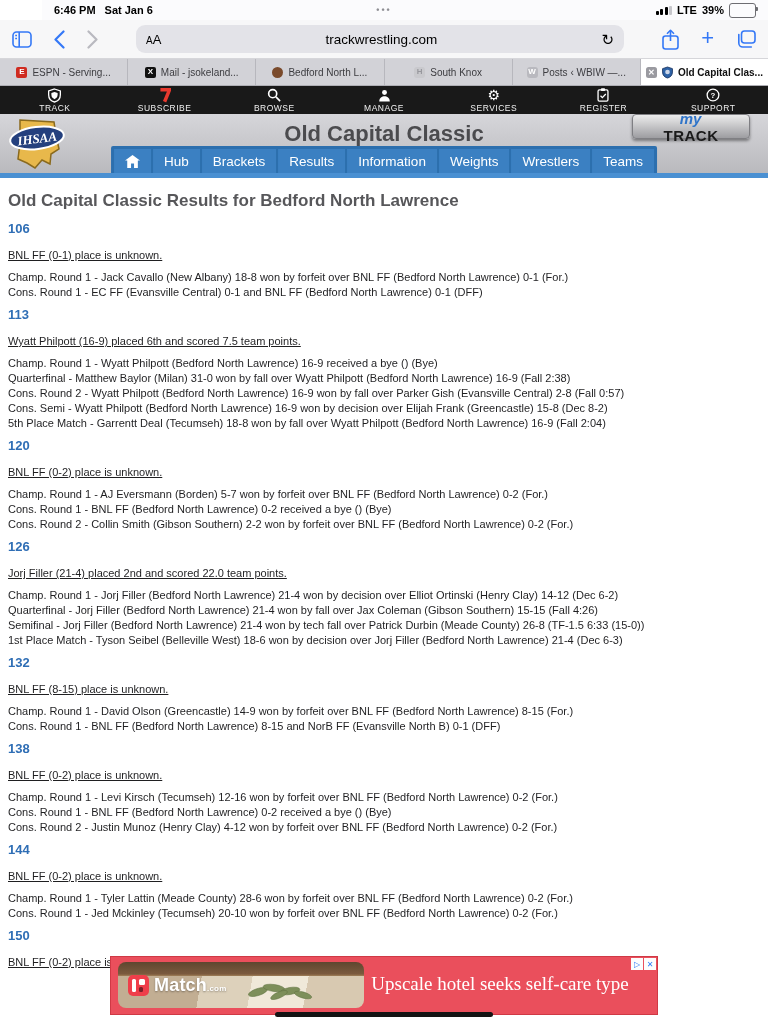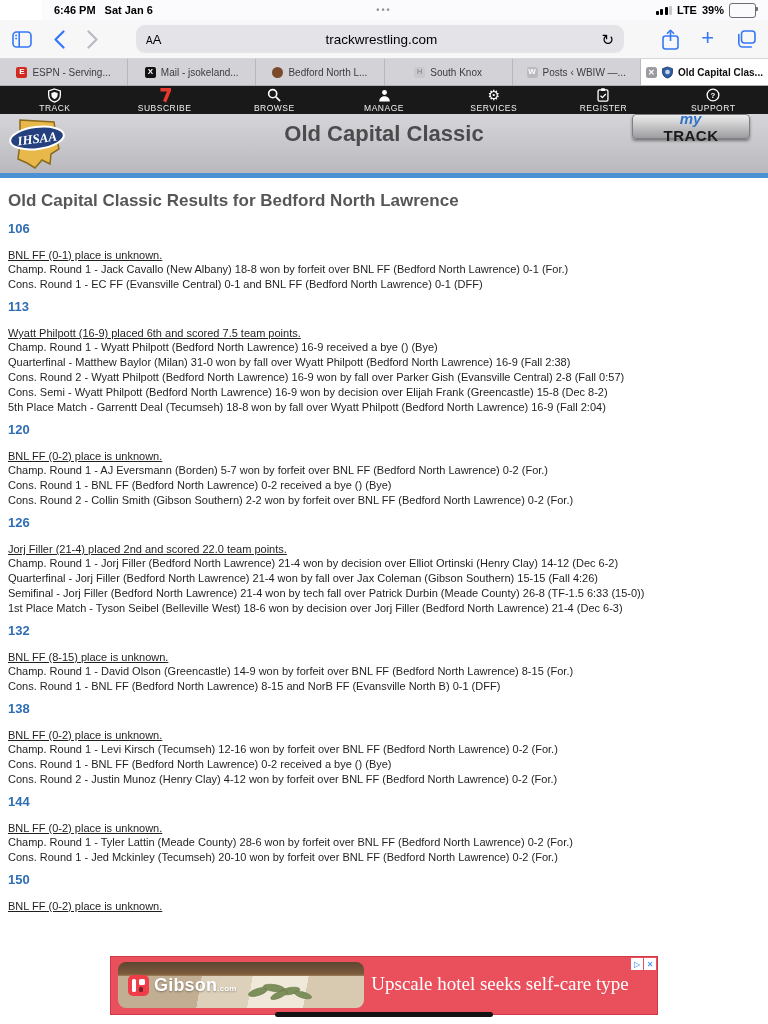--- a/index.html
+++ b/index.html
@@ -71,21 +71,21 @@
     cursor:pointer;white-space:nowrap;display:flex;align-items:center;}
   .etab:last-child{border-right:none;}
   .blue-line{position:absolute;bottom:0;left:0;width:100%;height:5px;background:#4a90d2;}
   
   .content{padding:0 8px;display:flow-root;}
   .page-title{font-size:17px;font-weight:bold;color:#57575a;margin:13px 0 8px 0;}
   .wc{margin-top:5px;}
   .wc-head{display:inline-block;color:#2f6eb5;font-size:13px;line-height:14px;font-weight:bold;
     text-decoration:none;cursor:pointer;}
   .wc-place{margin:11px 0 0 0;font-size:11px;line-height:14px;color:#1f1f21;text-decoration:underline;}
-  .wc-matches{margin-top:0;}
+  .wc-matches{margin-top:8px;}
   .match-line{font-size:11px;line-height:15px;color:#1f1f21;white-space:nowrap;}
   
   .ad{position:absolute;left:110px;top:956px;width:546px;height:57px;background:#ea4f5c;
     border:1px solid #cf3945;cursor:pointer;}
   .ad-photo{position:absolute;left:7px;top:5px;width:246px;height:46px;border-radius:8px;overflow:hidden;
     background:
       linear-gradient(180deg,#5e462f 0px,#7b5a3e 12px,#a08059 14px,rgba(0,0,0,0) 14px),
       linear-gradient(100deg,#c2ae93 0 34%,#ddd1bb 34% 54%,#f0e9d9 54% 76%,#d8c9b1 76%);}
   .sprig{position:absolute;left:128px;top:16px;}
   .hotels-logo{position:absolute;left:10px;top:13px;display:flex;align-items:center;gap:5px;}
@@ -292,20 +292,34 @@
         <ellipse cx="29" cy="21" rx="27" ry="11" fill="#24407e" stroke="#ffffff" stroke-width="2"></ellipse>
         <text x="29" y="26" text-anchor="middle" font-size="13" font-style="italic" font-weight="bold" fill="#ffffff" font-family="Liberation Serif, serif">IHSAA</text>
       </g>
     </svg>
   </span>
   <div class="event-title">Old Capital Classic</div>
   <div class="mytrack">
     <span class="my">my</span>
       <span class="trk">TRACK</span>
   </div>
+  <div class="event-nav">
+    <div class="etab">
+      <svg width="15" height="13" viewBox="0 0 15 13">
+          <path d="M7.5 0 L15 5.5 H12.8 V13 H9 V8.6 H6 V13 H2.2 V5.5 H0 Z" fill="#ffffff"></path>
+        </svg>
+    </div>
+  <div class="etab">Hub</div>
+      <div class="etab">Brackets</div>
+      <div class="etab">Results</div>
+      <div class="etab">Information</div>
+      <div class="etab">Weights</div>
+      <div class="etab">Wrestlers</div>
+      <div class="etab">Teams</div>
+    </div>
   <div class="blue-line"></div>
 </div>
 
 <div class="content">
   <h1 class="page-title">Old Capital Classic Results for Bedford North Lawrence</h1>
   <div id="wc-container">
   <section class="wc">
     <a class="wc-head">106</a>
     <p class="wc-place">BNL FF (0-1) place is unknown.</p>
     <div class="wc-matches">
@@ -393,21 +407,21 @@
         <ellipse cx="57" cy="17" rx="9" ry="3" transform="rotate(16 57 17)"></ellipse>
         <ellipse cx="33" cy="17" rx="9" ry="3" transform="rotate(-24 33 17)"></ellipse>
       </g>
     </svg>
     <div class="hotels-logo">
       <span class="hotels-mark">
           <i></i>
           <i></i>
           <i></i>
         </span>
-      <span class="hotels-word"><span>Gibson</span><span class="hotels-tld">.com</span></span>
+      <span class="hotels-word"><span>Match</span><span class="hotels-tld">.com</span></span>
     </div>
   </div>
   <div class="ad-headline">Upscale hotel seeks self-care type</div>
   <div class="ad-badges">
     <span class="ad-badge">▷</span>
     <span class="ad-badge">✕</span>
   </div>
 </div>
 
 <div class="home-indicator"></div>

